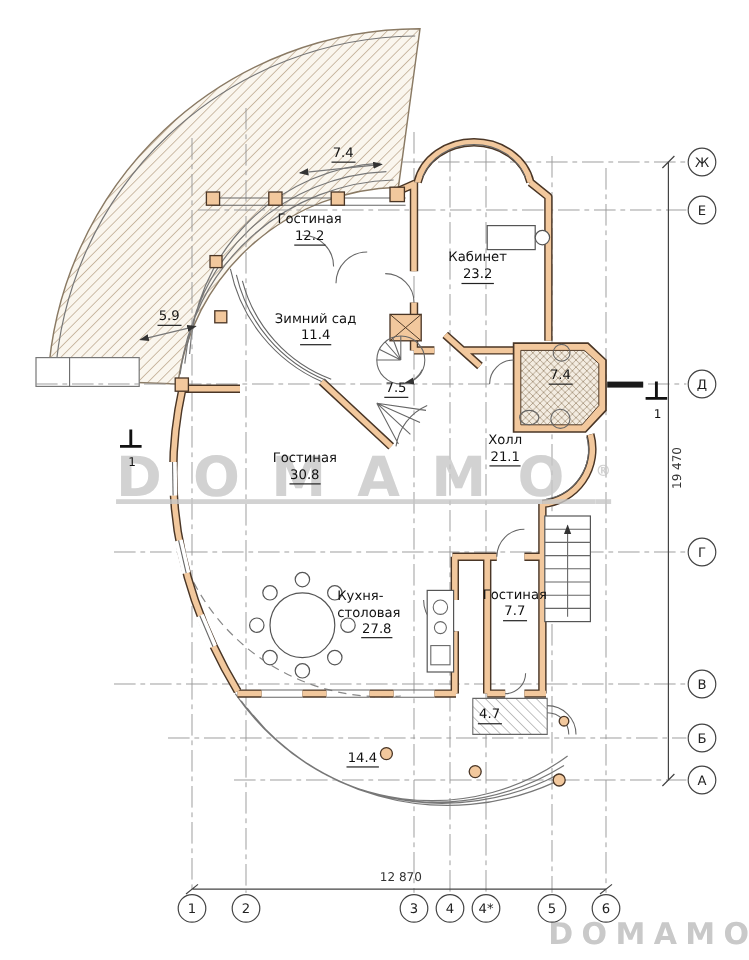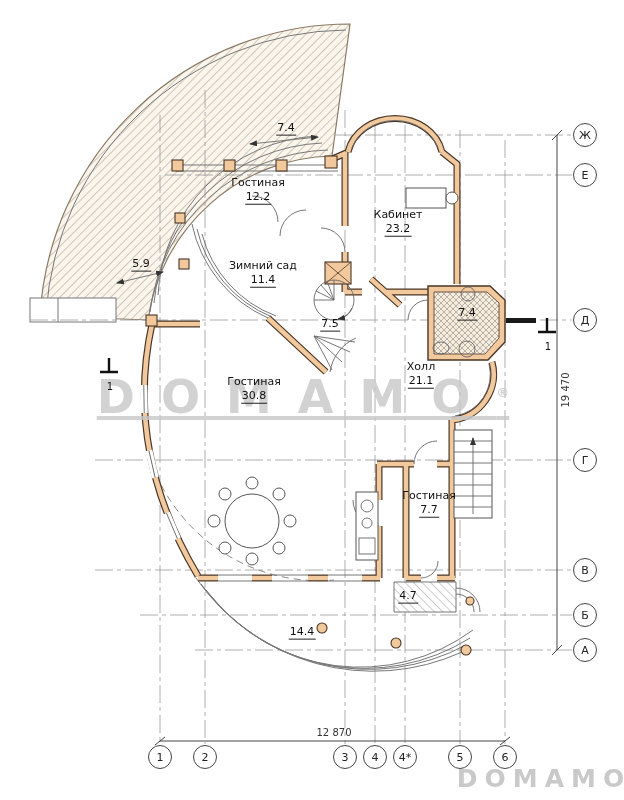--- a/index.html
+++ b/index.html
@@ -243,20 +243,24 @@
     <span class="u">11.4</span>
   </div>
   <div class="lbl" style="left:254px;top:389px">
     <span>Гостиная</span>
     <span class="u">30.8</span>
   </div>
   <div class="lbl" style="left:421px;top:374px">
     <span>Холл</span>
     <span class="u">21.1</span>
   </div>
+  <div class="lbl" style="left:314px;top:511px">
+    <span class="wrap">Кухня-столовая</span>
+    <span class="u">27.8</span>
+  </div>
   <div class="lbl" style="left:429px;top:503px">
     <span>Гостиная</span>
     <span class="u">7.7</span>
   </div>
 
   <div class="lbl" style="left:286px;top:128px">
       <span class="u">7.4</span>
     </div>
   <div class="lbl" style="left:141px;top:264px">
       <span class="u">5.9</span>

